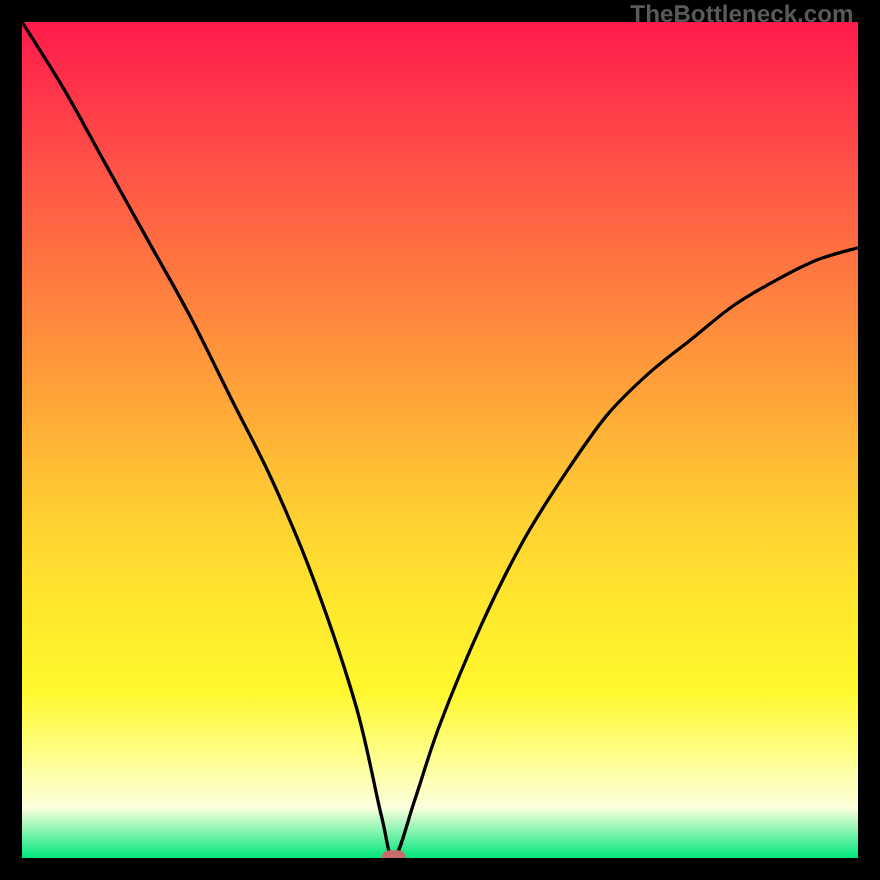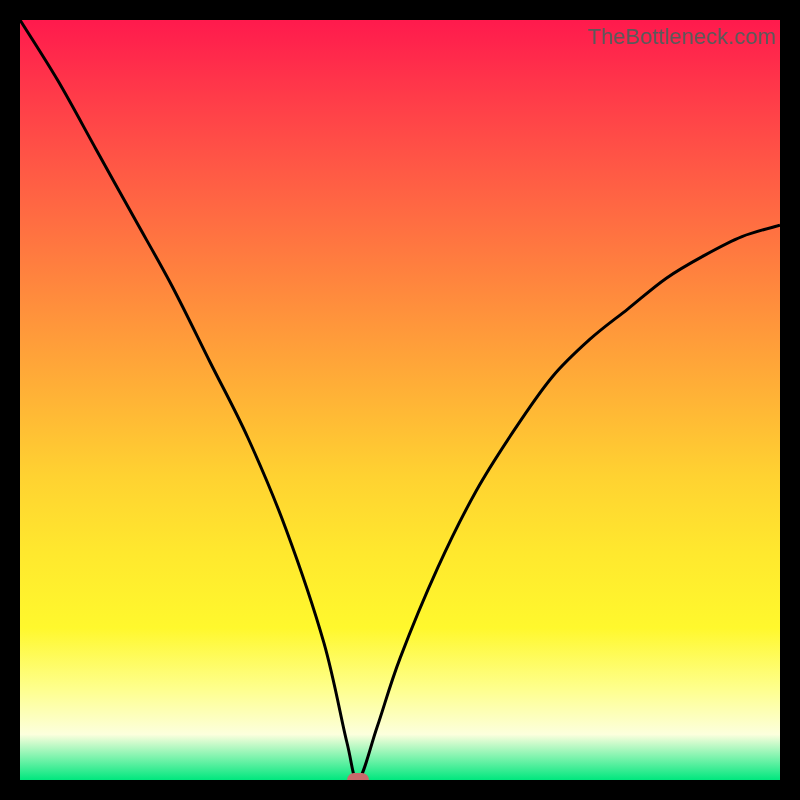--- a/index.html
+++ b/index.html
@@ -22,24 +22,23 @@
   .frame.left   { left: 0;   top: 0; width: 20px; height: 800px; }
   .frame.right  { right: 0;  top: 0; width: 20px; height: 800px; }
   .frame.top    { left: 0;   top: 0; width: 800px; height: 20px; }
   .frame.bottom { left: 0;   bottom: 0; width: 800px; height: 20px; }
   .watermark {
     position: absolute;
     top: 0px;
     right: 24px;
     color: #5a5a5a;
     font-size: 22px;
-    font-weight: 400;
+    font-weight: 700;
     letter-spacing: 0px;
     z-index: 50;
-    margin-top: 24px;
   }
   .plot-area {
     position: absolute;
     left: 20px;
     top: 20px;
     width: 760px;
     height: 760px;
     overflow: hidden;
   }
   .gradient {

